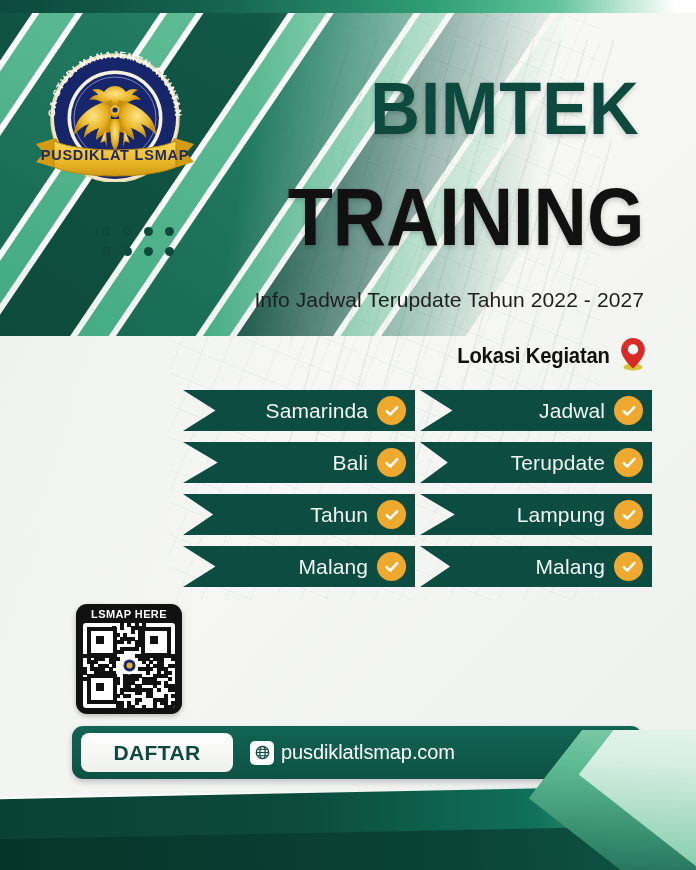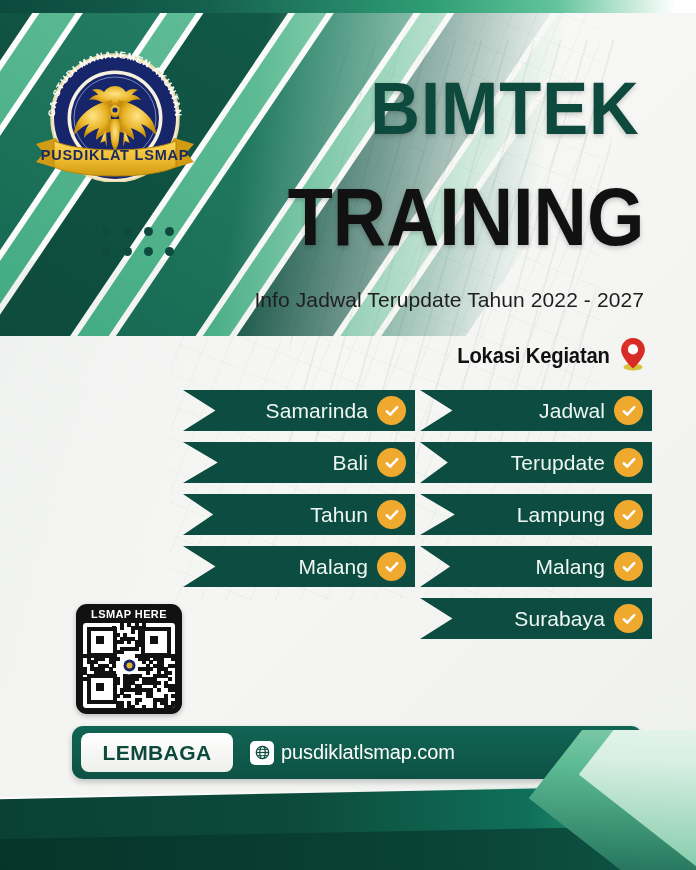--- a/index.html
+++ b/index.html
@@ -378,28 +378,20 @@
         <div class="badge" style="clip-path: polygon(0% 0%, 100% 0%, 100% 100%, 0% 100%, 15% 50%);">
           <span class="label">Lampung</span>
           <span class="check">
             <svg width="18" height="18" viewBox="0 0 18 18">
               <path d="M3.8 9.3 L7.2 12.6 L14.2 5.2" fill="none" stroke="#ffffff" stroke-width="2.6" stroke-linecap="round" stroke-linejoin="round"></path>
             </svg>
           </span>
         </div>
         <div class="badge" style="clip-path: polygon(0% 0%, 100% 0%, 100% 100%, 0% 100%, 13% 50%);">
           <span class="label">Malang</span>
-          <span class="check">
-            <svg width="18" height="18" viewBox="0 0 18 18">
-              <path d="M3.8 9.3 L7.2 12.6 L14.2 5.2" fill="none" stroke="#ffffff" stroke-width="2.6" stroke-linecap="round" stroke-linejoin="round"></path>
-            </svg>
-          </span>
-        </div>
-        <div class="badge" style="clip-path: polygon(0% 0%, 100% 0%, 100% 100%, 0% 100%, 14% 50%);">
-          <span class="label">Surabaya</span>
           <span class="check">
             <svg width="18" height="18" viewBox="0 0 18 18">
               <path d="M3.8 9.3 L7.2 12.6 L14.2 5.2" fill="none" stroke="#ffffff" stroke-width="2.6" stroke-linecap="round" stroke-linejoin="round"></path>
             </svg>
           </span>
         </div>
       </div>
   </div>
 
   <div class="qr">
@@ -619,21 +611,21 @@
       <div class="finder" style="left:4px;top:4px;"></div>
       <div class="finder" style="right:4px;top:4px;"></div>
       <div class="finder" style="left:4px;bottom:4px;"></div>
       <div class="qlogo">
           <span class="inner"></span>
         </div>
     </div>
   </div>
 
   <div class="footer">
-    <div class="daftar">LEMBAGA</div>
+    <div class="daftar">DAFTAR</div>
 
 
     <div class="f-item">
       <span class="f-ico">
         <svg width="15" height="15" viewBox="0 0 16 16">
           <circle cx="8" cy="8" r="6.6" fill="none" stroke="#0d4a3d" stroke-width="1.4"></circle>
           <ellipse cx="8" cy="8" rx="2.9" ry="6.6" fill="none" stroke="#0d4a3d" stroke-width="1.3"></ellipse>
           <line x1="1.6" y1="8" x2="14.4" y2="8" stroke="#0d4a3d" stroke-width="1.3"></line>
           <line x1="2.6" y1="4.6" x2="13.4" y2="4.6" stroke="#0d4a3d" stroke-width="1.1"></line>
           <line x1="2.6" y1="11.4" x2="13.4" y2="11.4" stroke="#0d4a3d" stroke-width="1.1"></line>

